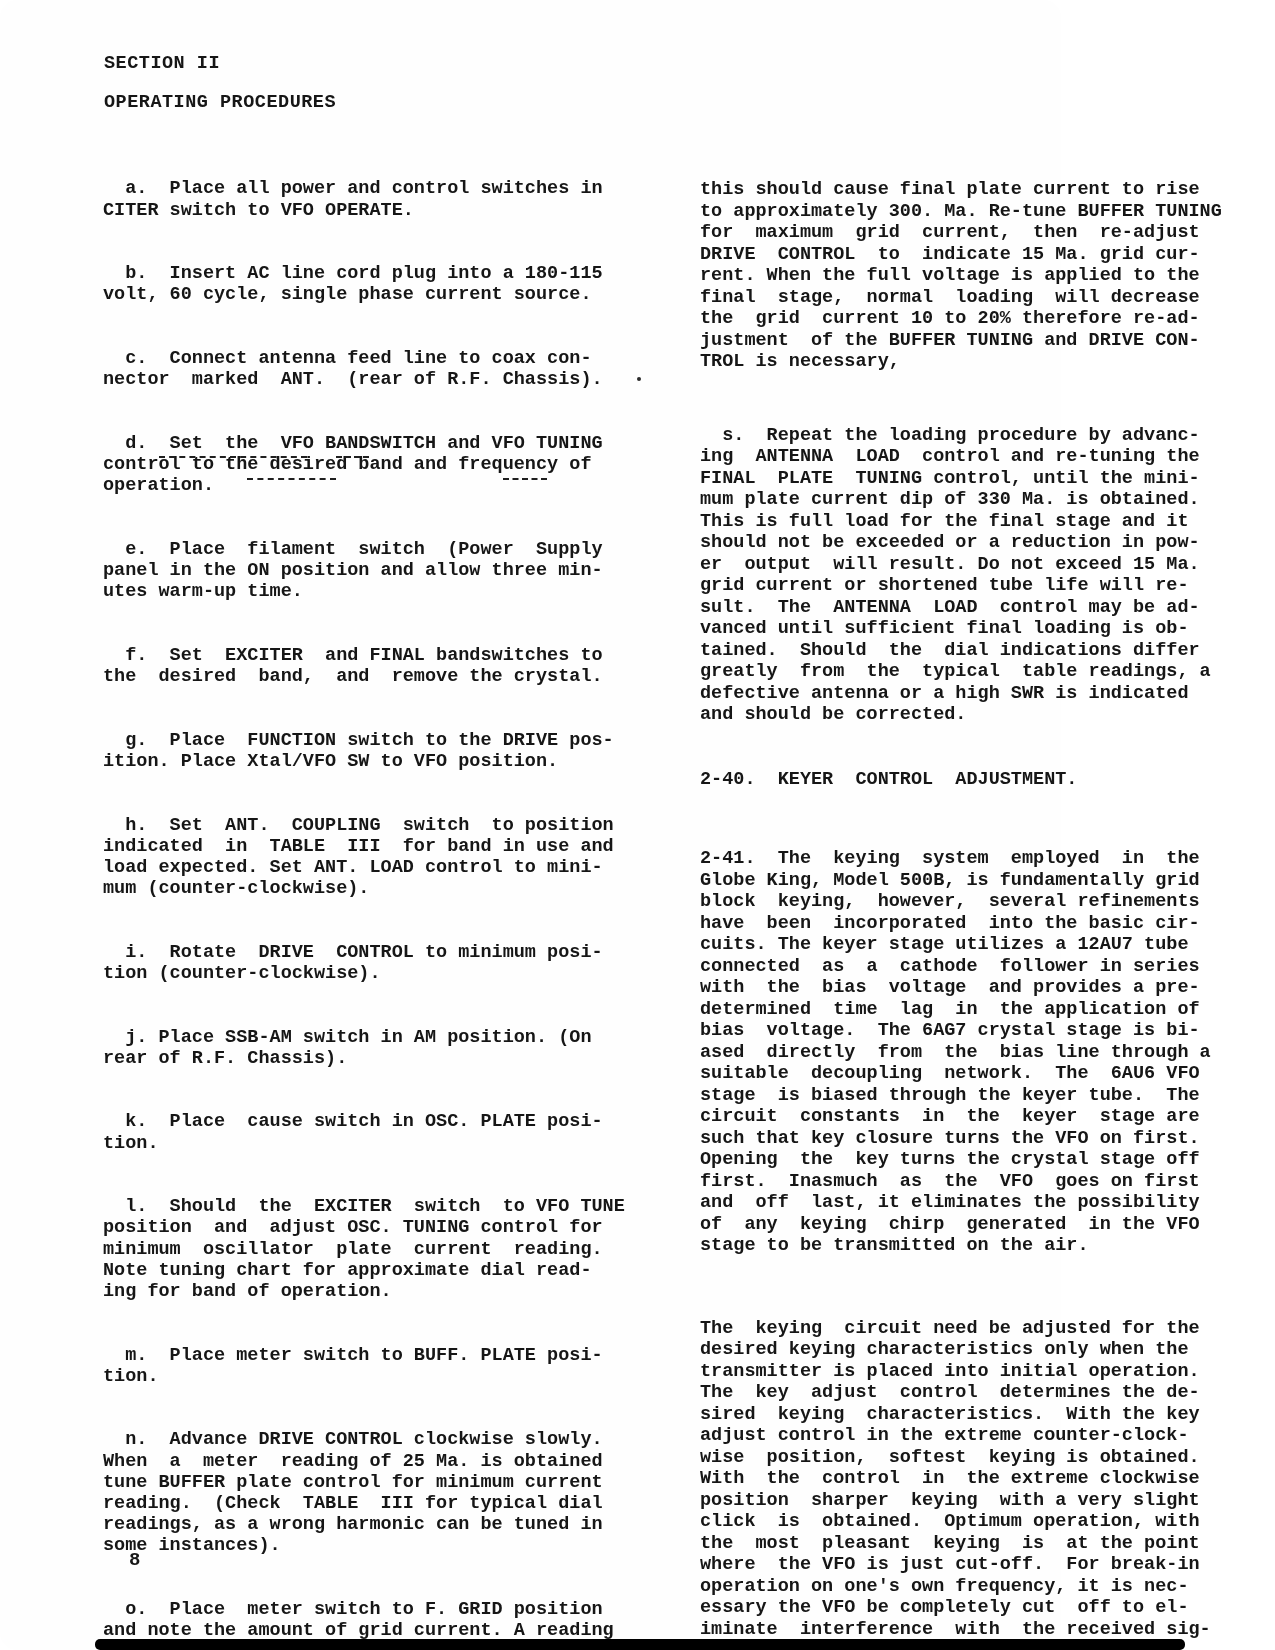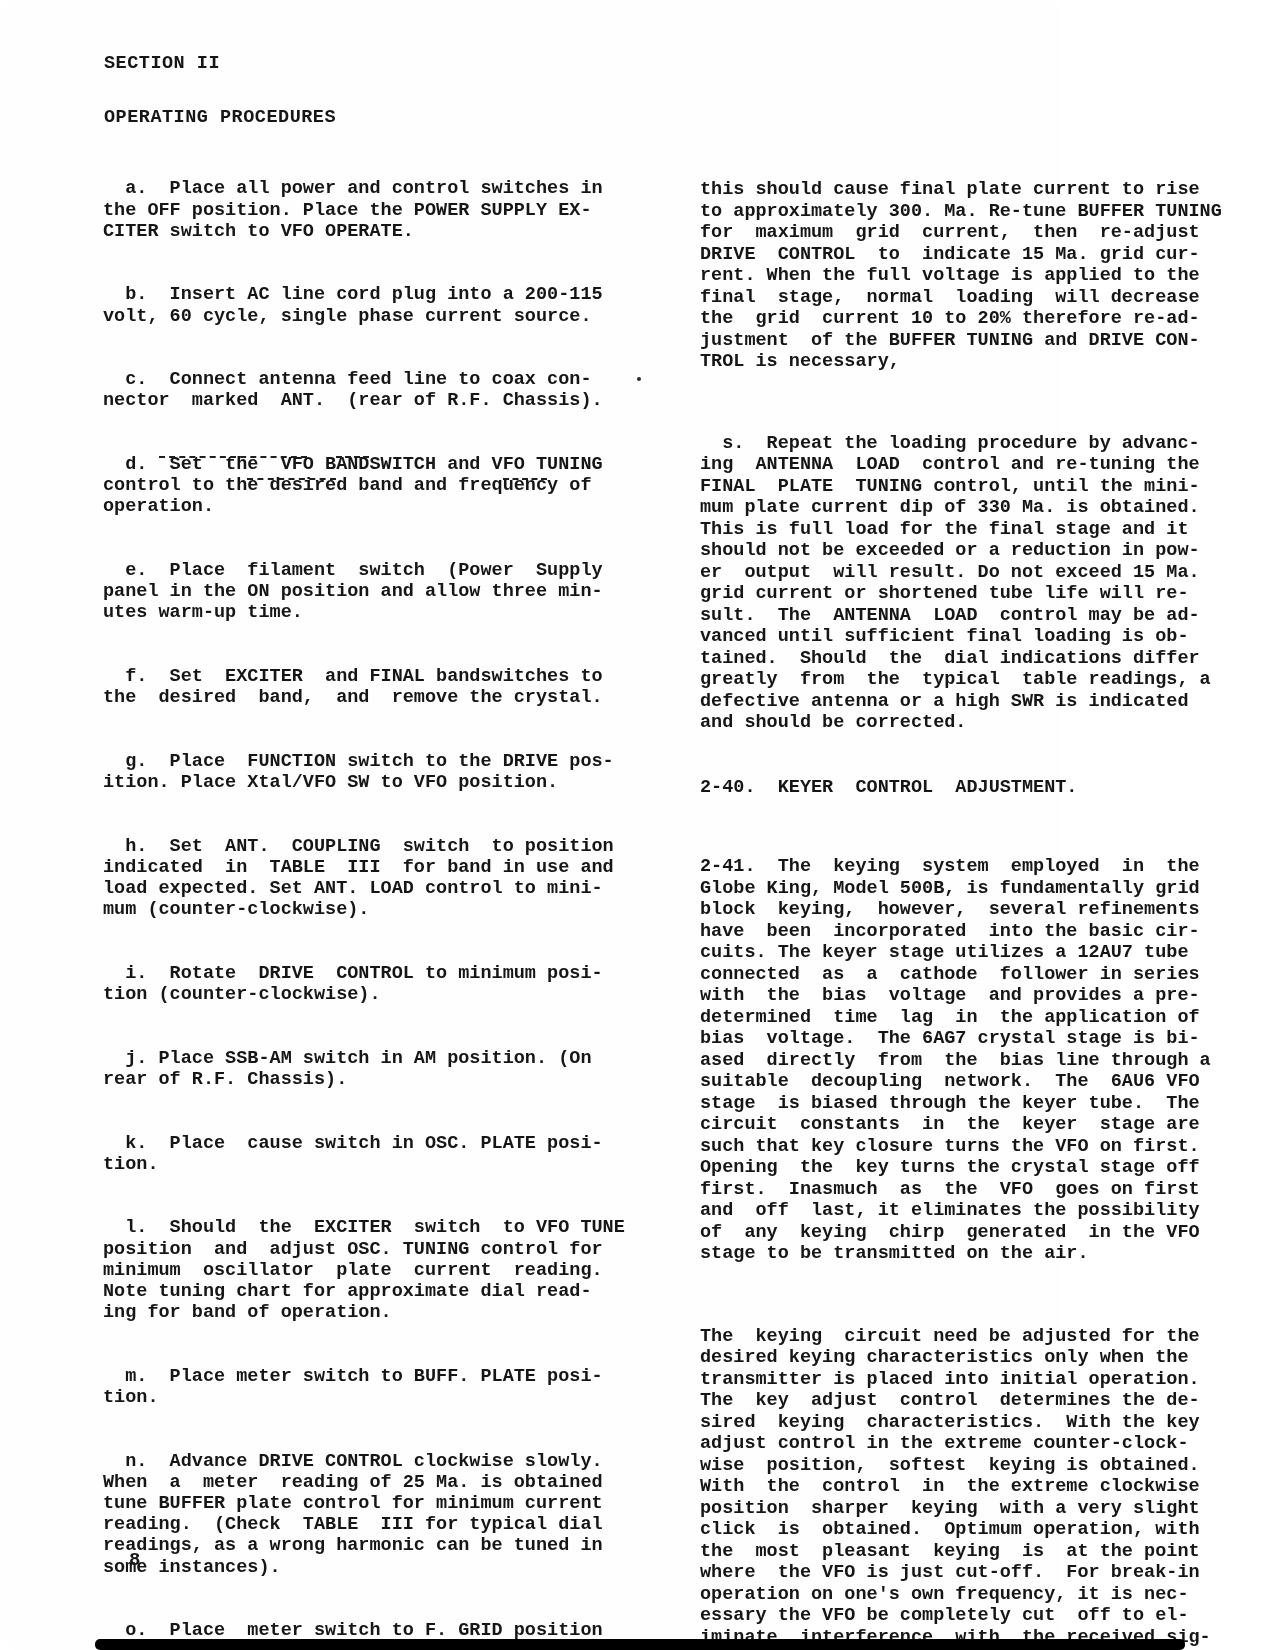--- a/index.html
+++ b/index.html
@@ -8,27 +8,27 @@
     background:#ffffff;
     font-family:"Liberation Mono","DejaVu Sans Mono",monospace;
     font-weight:700;
     color:#161616;
     position:relative;
     overflow:hidden;
   }
   .page{position:absolute;left:0;top:0;width:1061px;height:1650px;background:#fefefe;border-radius:17px;}
   .hdr{position:absolute;font-size:18.5px;letter-spacing:.5px;white-space:pre;}
   .hdr.sec{left:104px;top:53px;}
-  .hdr.title{left:104px;top:107px;}
+  .hdr.title{left:104px;top:92px;}
   .col{position:absolute;font-size:18.5px;white-space:pre;}
   .col.left{left:103px;top:136px;line-height:21.2px;}
   .col.right{left:700px;top:136px;line-height:21.5px;}
   .para{margin:0;}
   .ln{white-space:pre;}
-  .gap-s{margin-top:17px;}
+  .gap-s{margin-top:9px;}
   .gap-xs{margin-top:0;}
   .gap-m{margin-top:15px;}
   .gap-l{margin-top:18px;}
   .pagenum{position:absolute;left:129px;top:1549px;font-size:19px;}
   
   .uline{position:absolute;height:0;border-top:2px dashed #1f1f1f;}
   .u1{left:159px;top:456px;width:148px;}
   .u2{left:336px;top:456px;width:33px;}
   .u3{left:247px;top:478px;width:89px;}
   .u4{left:503px;top:478px;width:44px;}
@@ -37,22 +37,22 @@
 </style>
 </head>
 <body>
 
 <div class="page">
 
   <div class="hdr sec">SECTION II</div>
   <div class="hdr title">OPERATING PROCEDURES</div>
 
   <div class="col left">
-    <div class="para"><div class="ln">  a.  Place all power and control switches in</div><div class="ln">the OFF position. Place the POWER SUPPLY EX-</div><div class="ln">CITER switch to VFO OPERATE.</div></div>
-    <div class="para"><div class="ln">  b.  Insert AC line cord plug into a 200-115</div><div class="ln">volt, 60 cycle, single phase current source.</div></div>
+    <div class="para"><div class="ln">  a.  Place all power and control switches in</div><div class="ln">CITER switch to VFO OPERATE.</div></div>
+    <div class="para"><div class="ln">  b.  Insert AC line cord plug into a 180-115</div><div class="ln">volt, 60 cycle, single phase current source.</div></div>
     <div class="para"><div class="ln">  c.  Connect antenna feed line to coax con-</div><div class="ln">nector  marked  ANT.  (rear of R.F. Chassis).</div></div>
     <div class="para"><div class="ln">  d.  Set  the  VFO BANDSWITCH and VFO TUNING</div><div class="ln">control to the desired band and frequency of</div><div class="ln">operation.</div></div>
     <div class="para"><div class="ln">  e.  Place  filament  switch  (Power  Supply</div><div class="ln">panel in the ON position and allow three min-</div><div class="ln">utes warm-up time.</div></div>
     <div class="para"><div class="ln">  f.  Set  EXCITER  and FINAL bandswitches to</div><div class="ln">the  desired  band,  and  remove the crystal.</div></div>
     <div class="para"><div class="ln">  g.  Place  FUNCTION switch to the DRIVE pos-</div><div class="ln">ition. Place Xtal/VFO SW to VFO position.</div></div>
     <div class="para"><div class="ln">  h.  Set  ANT.  COUPLING  switch  to position</div><div class="ln">indicated  in  TABLE  III  for band in use and</div><div class="ln">load expected. Set ANT. LOAD control to mini-</div><div class="ln">mum (counter-clockwise).</div></div>
     <div class="para"><div class="ln">  i.  Rotate  DRIVE  CONTROL to minimum posi-</div><div class="ln">tion (counter-clockwise).</div></div>
     <div class="para"><div class="ln">  j. Place SSB-AM switch in AM position. (On</div><div class="ln">rear of R.F. Chassis).</div></div>
     <div class="para"><div class="ln">  k.  Place  cause switch in OSC. PLATE posi-</div><div class="ln">tion.</div></div>
     <div class="para"><div class="ln">  l.  Should  the  EXCITER  switch  to VFO TUNE</div><div class="ln">position  and  adjust OSC. TUNING control for</div><div class="ln">minimum  oscillator  plate  current  reading.</div><div class="ln">Note tuning chart for approximate dial read-</div><div class="ln">ing for band of operation.</div></div>

